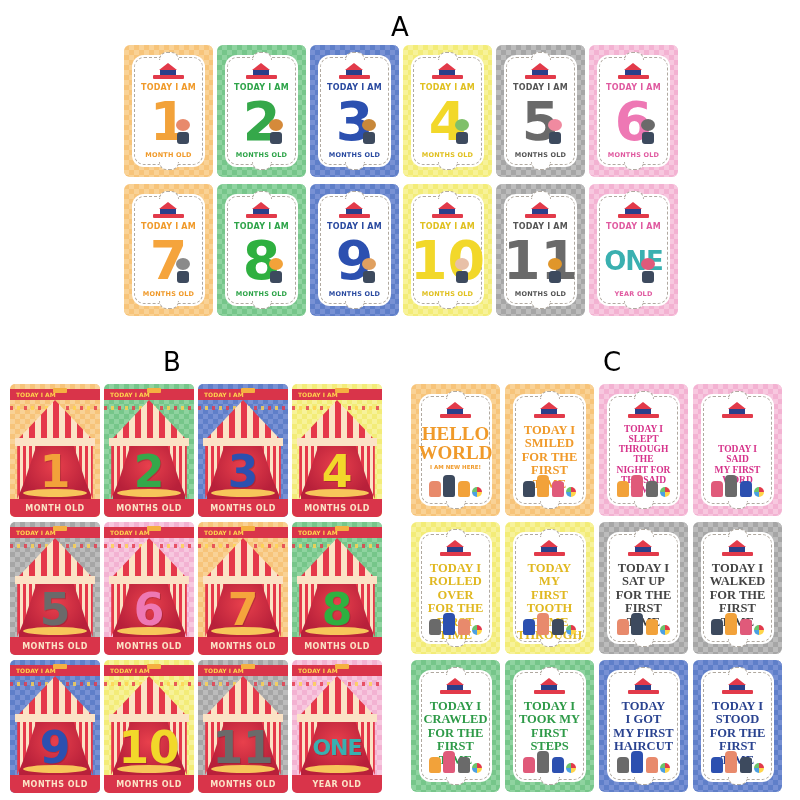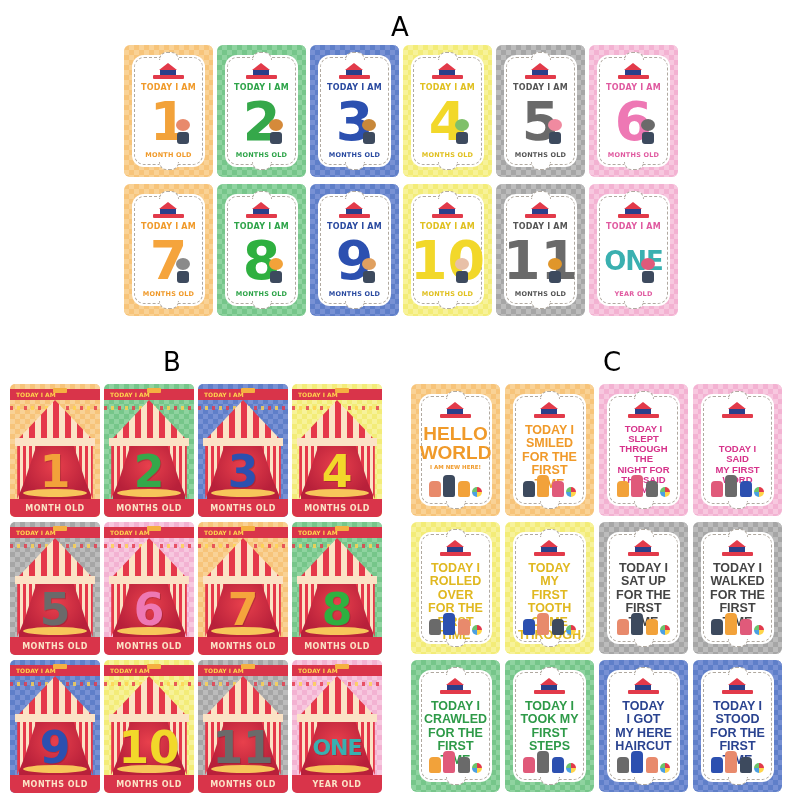--- a/index.html
+++ b/index.html
@@ -95,21 +95,21 @@
     font-family: "DejaVu Sans", sans-serif;
     font-weight: bold;
     font-size: 6.5px;
     color: var(--fg);
     margin-bottom: 7%;
     letter-spacing: 0.2px;
   }
 
   
   .msg {
-    font-family: Liberation Sans, sans-serif;
+    font-family: Liberation Serif, serif;
     font-weight: bold;
     color: var(--fg);
     text-align: center;
     line-height: 1.08;
     font-size: 12.5px;
     margin-top: 8%;
     padding: 0 3px;
     white-space: pre-line;
   }
   .msg.small { font-size: 9.5px; }
@@ -864,21 +864,21 @@
     <div class="card" style="--bg: #5f7fc9; --bg2: #7891d4; --fg: #2a4390;">
       <div class="pattern"></div>
       <div class="frame">
         <div class="tent-logo">
           <div class="tent-top"></div>
           <div class="tent-body"></div>
           <div class="ribbon"></div>
         </div>
         <div class="msg ">TODAY
 I GOT
-MY HERE
+MY FIRST
 HAIRCUT</div>
 
         <div class="scene">
           <div class="fig" style="height:16px; background:#6a6a6a"></div>
           <div class="fig" style="height:22px; background:#2c50b0"></div>
           <div class="fig" style="height:16px; background:#e88a6c"></div>
           <div class="ball"></div>
         </div>
       </div>
     </div>

